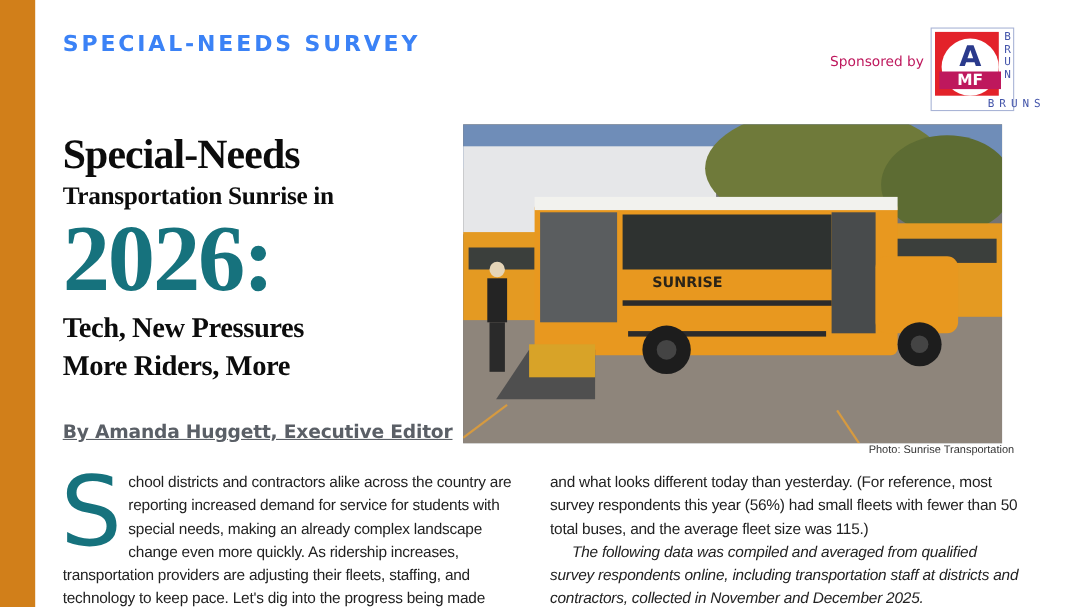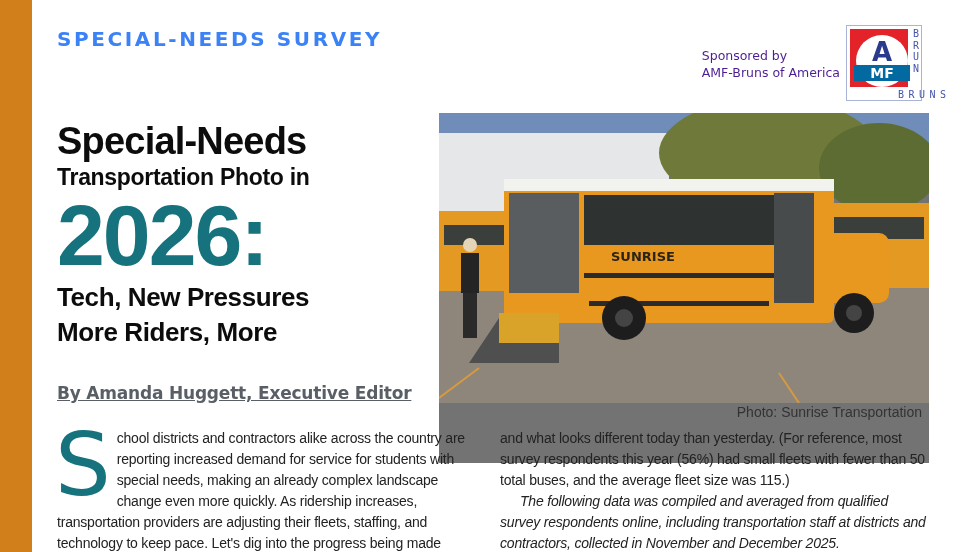--- a/index.html
+++ b/index.html
@@ -7,82 +7,81 @@
   body { position:relative; font-family:"Liberation Sans", sans-serif; }
 
   .side-bar { position:absolute; left:0; top:0; width:32px; height:552px; background:#d17f1a; }
 
   .section-label {
     position:absolute; left:57px; top:27px;
     font-family:"DejaVu Sans", sans-serif; font-weight:bold;
     font-size:20px; letter-spacing:2.6px; color:#3b82f6;
   }
 
-  .sponsor { position:absolute; right:140px; top:47px; text-align:left;
-    font-family:"DejaVu Sans", sans-serif; font-size:12.5px; color:#4c1d95; line-height:17px;margin-left:21px; }
+  .sponsor { position:absolute; right:140px; top:47px; text-align:center;
+    font-family:"DejaVu Sans", sans-serif; font-size:12.5px; color:#be185d; line-height:17px;margin-left:21px; }
 
   .logo { position:absolute; left:846px; top:25px; width:76px; height:76px;
     border:1px solid #a9b4d6; background:#fff; }
   .logo .red { position:absolute; left:3px; top:3px; width:58px; height:58px; background:#e3222a; }
   .logo .circle { position:absolute; left:6px; top:6px; width:52px; height:52px; border-radius:50%; background:#fff; }
   .logo .a { position:absolute; left:0; top:4px; width:52px; text-align:center;
     font-family:"DejaVu Sans", sans-serif; font-weight:bold; font-size:26px; color:#2a3a8c; line-height:26px; }
-  .logo .mf { position:absolute; left:-2px; top:30px; width:56px; height:16px; background:#0369a1;
+  .logo .mf { position:absolute; left:-2px; top:30px; width:56px; height:16px; background:#be185d;
     color:#fff; font-family:"DejaVu Sans", sans-serif; font-weight:bold; font-size:14px;
     text-align:center; line-height:16px; }
   .logo .vert { position:absolute; left:63px; top:2px; width:12px;
     font-family:"DejaVu Sans Mono", monospace; font-size:10px; line-height:11.5px; color:#4455aa; text-align:center; }
   .logo .horiz { position:absolute; left:3px; top:63px; width:70px; font-family:"DejaVu Sans Mono", monospace;
     font-size:10px; letter-spacing:4.5px; color:#4455aa;padding-left:48px; }
 
-  .headline { position:absolute; left:57px; top:118px; color:#0c0c0c; font-family:Liberation Sans, sans-serif; font-weight:bold; }
+  .headline { position:absolute; left:57px; top:118px; color:#0c0c0c; font-family:Liberation Serif, serif; font-weight:bold; }
   .h-line1 { font-size:38px; line-height:46px; letter-spacing:-0.8px; }
   .h-line2 { font-size:23px; line-height:27px; letter-spacing:-0.3px; }
   .h-year { font-size:86px; line-height:92px; color:#16727d; letter-spacing:-2px; margin-top:-2px; }
   .h-line4 { font-size:26px; line-height:37px; letter-spacing:-0.4px; margin-top:-2px; }
 
   .byline { position:absolute; left:57px; top:383px; font-family:"DejaVu Sans", sans-serif; font-weight:bold;
     font-size:17px; color:#5a5f66; letter-spacing:-0.2px;text-decoration:underline; }
 
-  .photo { position:absolute; left:439px; top:113px; width:490px; height:350px; overflow:hidden; background:#737373; }
-  .caption { position:absolute; right:58px; top:404px; font-size:14px; color:#333; }
+  .photo { position:absolute; left:421px; top:113px; width:490px; height:290px; overflow:hidden; background:#737373; }
+  .caption { position:absolute; right:58px; top:404px; font-size:10px; color:#333; }
 
   .body-col { position:absolute; top:428px; font-size:14px; line-height:21px; color:#222; letter-spacing:-0.2px; }
   .col1 { left:57px; width:410px; }
   .col2 { left:500px; width:430px; }
   .dropcap { float:left; font-family:"DejaVu Sans", sans-serif; font-size:88px; line-height:70px; color:#16727d;
     margin:2px 6px 0 -2px; height:80px; }
   .italic { font-style:italic; text-indent:20px; display:block; }
 </style>
 </head>
 <body>
 
 <div class="side-bar"></div>
 
 <div class="section-label">SPECIAL-NEEDS SURVEY</div>
 
 <div class="sponsor">
   <div>Sponsored by</div>
-  <div>AMF-Bruns of America</div>
 </div>
 
 <div class="logo">
   <div class="red">
     <div class="circle">
       <div class="a">A</div>
       <div class="mf">MF</div>
     </div>
   </div>
   <div class="vert">B<br>R<br>U<br>N</div>
   <div class="horiz">BRUNS</div>
 </div>
 
 <div class="headline">
   <div class="h-line1">Special-Needs</div>
-  <div class="h-line2">Transportation Photo in</div>
+  <div class="h-line2">Transportation Sunrise in</div>
   <div class="h-year">2026:</div>
   <div class="h-line4">Tech, New Pressures</div>
   <div class="h-line4">More Riders, More</div>
 </div>
 
 <div class="byline">By Amanda Huggett, Executive Editor</div>
 
 <div class="photo">
   <svg width="490" height="290" viewBox="0 0 490 290">
     <rect x="0" y="0" width="490" height="40" fill="#6f8db8"></rect>

